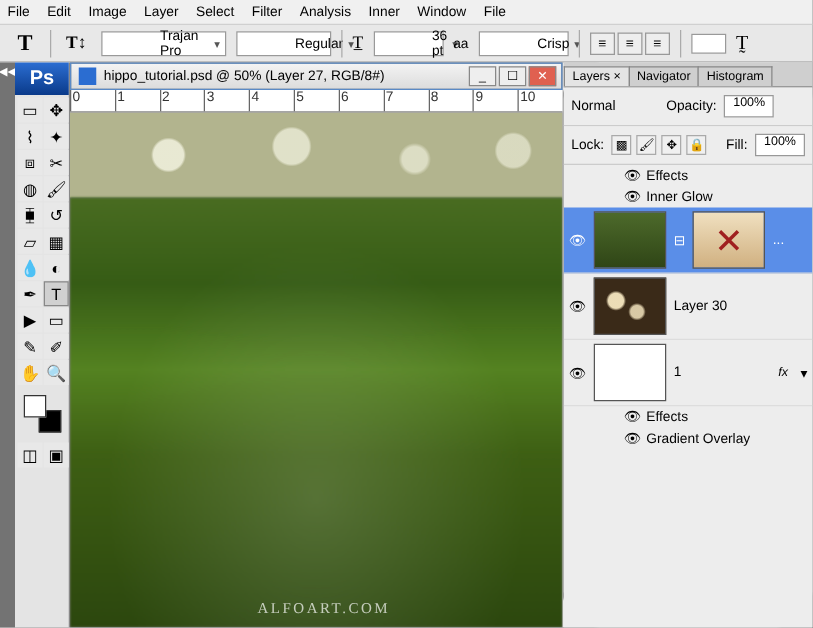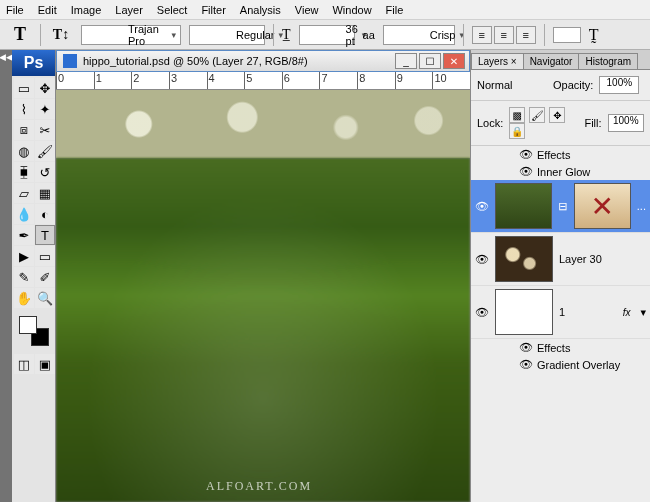--- a/index.html
+++ b/index.html
@@ -37,21 +37,21 @@
 .doc-title .icon { width: 14px; height: 14px; background: #2b6dd1; margin-right: 6px; }
 .doc-title .winbtns { position: absolute; right: 4px; display: flex; gap: 2px; }
 .doc-title .winbtns div { width: 22px; height: 16px; border: 1px solid #888; background: #eee; display: flex; align-items: center; justify-content: center; font-size: 10px; }
 .doc-title .winbtns .close { background: #e06050; color: #fff; }
 .ruler-h { height: 18px; background: #fff; border-bottom: 1px solid #888; display: flex; font-size: 8px; position: relative; }
 .ruler-h span { flex: 1; border-left: 1px solid #666; padding-left: 1px; color: #333; }
 .canvas { flex: 1; position: relative; overflow: hidden; }
 .img-bokeh { position: absolute; left: 0; right: 0; top: 0; height: 68px; background: radial-gradient(circle at 20% 50%, rgba(255,255,240,0.7) 0 12px, transparent 14px), radial-gradient(circle at 45% 40%, rgba(255,255,240,0.6) 0 14px, transparent 16px), radial-gradient(circle at 70% 55%, rgba(255,255,240,0.55) 0 10px, transparent 13px), radial-gradient(circle at 90% 45%, rgba(255,255,240,0.5) 0 13px, transparent 15px), #b2b48e; }
 .img-moss { position: absolute; left: 0; right: 0; top: 68px; bottom: 0; background: radial-gradient(ellipse at 50% 70%, rgba(255,255,255,0.15), transparent 60%), linear-gradient(180deg, #4d6a2b 0%, #3a5a1f 20%, #597f2e 40%, #415d1e 60%, #2f4516 100%); filter: blur(1px) saturate(1.2); }
 
-.panels { width: 180px; background: #e4e4e4; border-left: 1px solid #888; display: flex; flex-direction: column; }
+.panels { width: 200px; background: #e4e4e4; border-left: 1px solid #888; display: flex; flex-direction: column; border-radius: 29px; }
 .panel-tabs { display: flex; background: #cfcfcf; height: 20px; align-items: flex-end; border-bottom: 1px solid #888; }
 .panel-tabs div { padding: 2px 6px; font-size: 10px; background: #e4e4e4; border: 1px solid #888; border-bottom: none; margin-right: -1px; }
 .panel-tabs div:not(.active){ background: #cfcfcf; }
 .panel-row { display: flex; align-items: center; padding: 6px 6px; gap: 6px; border-bottom: 1px solid #ccc; background: #ededed; font-size: 10px; }
 .panel-row select, .panel-row .field { height: 18px; border: 1px solid #999; background: #fff; font-size: 10px; padding: 0 2px; }
 .panel-row .field { width: 40px; text-align: center; }
 .lock-icons span { width: 16px; height: 16px; display: inline-flex; align-items: center; justify-content: center; border: 1px solid #aaa; background: #f0f0f0; margin-right: 1px; font-size: 10px; }
 
 .layers { flex: 1; overflow: auto; background: #ededed; }
 .layer { display: flex; align-items: center; padding: 3px 4px; gap: 6px; border-bottom: 1px solid #ddd; }
@@ -74,21 +74,21 @@
 <body>
 
 <div class="menubar">
   <span>File</span>
   <span>Edit</span>
   <span>Image</span>
   <span>Layer</span>
   <span>Select</span>
   <span>Filter</span>
   <span>Analysis</span>
-  <span>View</span>
+  <span>Inner</span>
   <span>Window</span>
   <span>File</span>
 </div>
 
 <div class="optionsbar">
   <div class="tool-icon">T</div>
   <div class="vsep"></div>
   <div class="tool-icon" style="font-size:14px">T↕</div>
   <div class="combo" style="width:100px">Trajan Pro</div>
   <div class="combo" style="width:76px">Regular</div>

